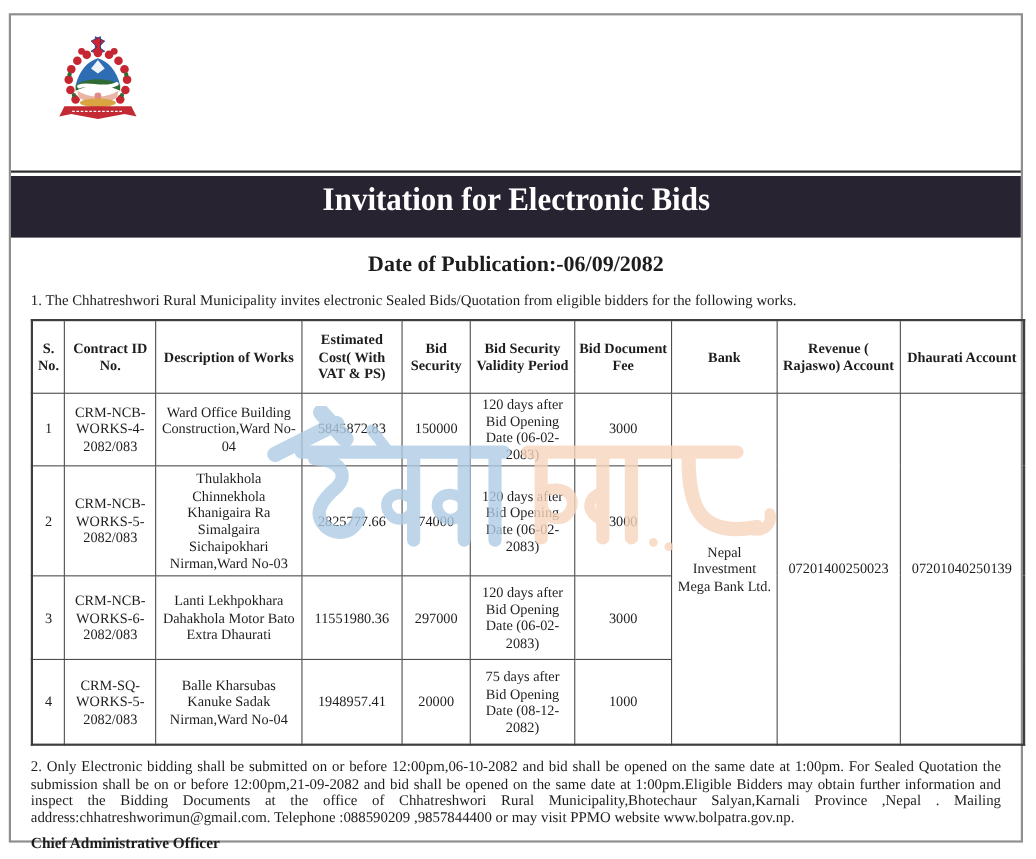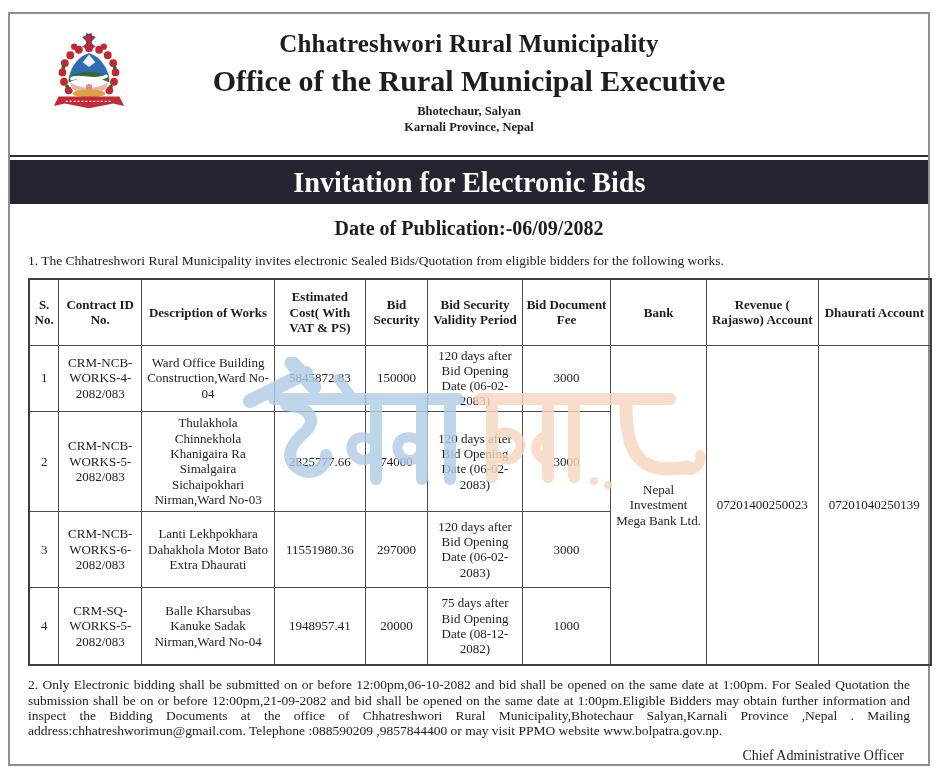--- a/index.html
+++ b/index.html
@@ -14,21 +14,21 @@
   }
   
   .header { position:relative; height:143px; border-bottom:2px solid #2e2e2e; }
   .emblem { position:absolute; left:40px; top:16px; width:78px; height:84px; }
   .header-text { text-align:center; padding-top:16px; }
   .title-muni { font-size:25px; font-weight:bold; letter-spacing:0.2px; }
   .title-office { font-size:30px; font-weight:bold; margin-top:6px; }
   .addr { font-size:12.5px; font-weight:bold; line-height:1.3; margin-top:5px; }
   
   .banner {
-    margin-top:3px; height:44px; background:#282331; color:#ffffff;
+    margin-top:3px; height:56px; background:#282331; color:#ffffff;
     text-align:center; line-height:44px; font-size:30px; font-weight:bold;
   }
   .banner span { display:inline-block; transform:scaleX(0.94); transform-origin:center; }
   
   .content { position:relative; padding:0 18px; }
   .pub-date { text-align:center; font-weight:bold; font-size:20px; margin-top:13px; }
   .intro { font-size:13.5px; margin-top:13px; }
   table.bids {
     border-collapse:collapse; table-layout:fixed;
     width:904px; margin:9px 0 0 0; border:2px solid #3e3e3e;
@@ -37,21 +37,21 @@
     border:1px solid #4d4d4d; font-size:13px; text-align:center;
     vertical-align:middle; padding:2px 3px; line-height:1.18;
     overflow-wrap:break-word;
   }
   table.bids th { font-weight:bold; height:66px; }
   tr.r1 td { height:66px; }
   tr.r2 td { height:100px; }
   tr.r3 td { height:76px; }
   tr.r4 td { height:78px; }
   .footer-para { font-size:13.5px; margin-top:11px; text-align:justify; line-height:1.14; }
-  .signature { text-align:right; font-weight:normal; font-size:14px; margin-top:9px; padding-right:6px; }
+  .signature { font-weight:bold; font-size:14px; margin-top:9px; padding-right:6px; }
   
   .watermark {
     position:absolute; left:232px; top:140px; width:470px; height:135px;
     pointer-events:none; opacity:0.8; z-index:3;
   }
 </style>
 </head>
 <body>
 
 <div class="frame">
@@ -95,28 +95,20 @@
 
       <path d="M28,61 C38,56 58,66 72,58" stroke="#ffffff" stroke-width="4.5" fill="none" stroke-linecap="round"></path>
 
       <path d="M26,66 C40,75 60,75 74,66 L72,74 C60,82 40,82 28,74 Z" fill="#e9b5a4"></path>
       <circle cx="50" cy="72" r="4" fill="#e08a8a"></circle>
       <ellipse cx="50" cy="80" rx="21" ry="5" fill="#d9a441"></ellipse>
 
       <path d="M11,84 L89,84 L95,96 L81,93 L50,99 L19,93 L5,96 Z" fill="#c42a33"></path>
       <path d="M20,90 L80,90" stroke="#ffffff" stroke-width="1.6" stroke-dasharray="3 2"></path>
     </svg>
-    <div class="header-text">
-      <div class="title-muni">Chhatreshwori Rural Municipality</div>
-      <div class="title-office">Office of the Rural Municipal Executive</div>
-      <div class="addr">
-        <div>Bhotechaur, Salyan</div>
-        <div>Karnali Province, Nepal</div>
-      </div>
-    </div>
   </div>
 
   <div class="banner">
     <span>Invitation for Electronic Bids</span>
   </div>
 
   <div class="content">
 
     <div class="pub-date">Date of Publication:-06/09/2082</div>
 

